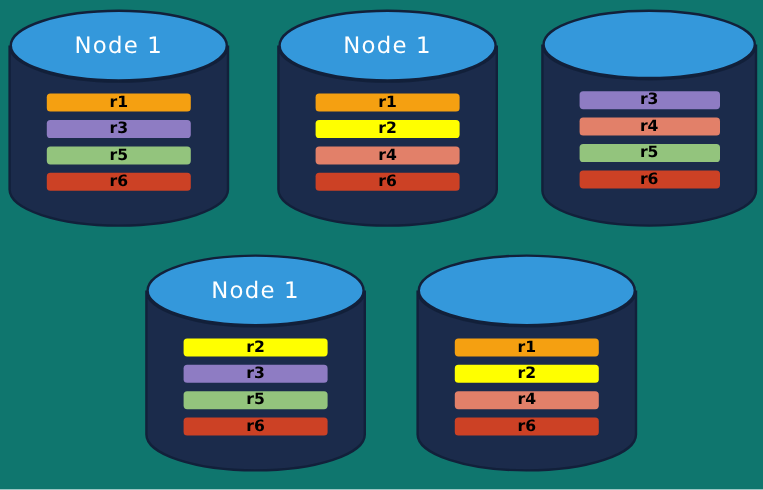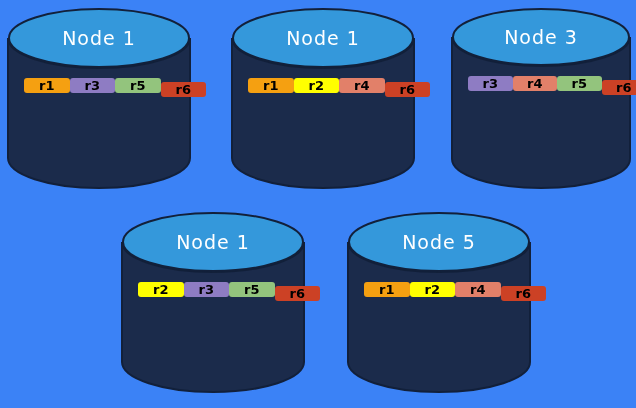--- a/index.html
+++ b/index.html
@@ -4,21 +4,21 @@
 <style>
   html, body {
     margin: 0;
     padding: 0;
     background: #ffffff;
   }
   #canvas {
     position: relative;
     width: 636px;
     height: 408px;
-    background: #3b82f6;
+    background: #0f766e;
     overflow: hidden;
     font-family: "DejaVu Sans", "Liberation Sans", sans-serif;
   }
   .node {
     position: absolute;
   }
   .cyl-svg {
     position: absolute;
     left: 0;
     top: 0;
@@ -34,23 +34,22 @@
     font-weight: 400;
     letter-spacing: 1px;
     white-space: nowrap;
     pointer-events: none;
   }
   .replica-stack {
     position: absolute;
     left: 0;
     width: 100%;
     display: flex;
-    flex-direction: row;
+    flex-direction: column;
     align-items: center;
-    margin-left: 16px;
   }
   .replica-bar {
     position: relative;
     border-radius: 3px;
     text-align: center;
     color: #000000;
     font-size: 13px;
     font-weight: bold;
     line-height: 15px;
     height: 15px;
@@ -85,21 +84,20 @@
         <div class="replica-bar" style="background: rgb(255, 255, 0); width: 120px; margin-bottom: 7px;">r2</div>
         <div class="replica-bar" style="background: rgb(226, 128, 105); width: 120px; margin-bottom: 7px;">r4</div>
         <div class="replica-bar" style="background: rgb(204, 65, 37); width: 120px; margin-bottom: 0px;">r6</div>
       </div>
     </div>
     <div class="node" style="left: 452px; top: 8px; width: 178px; height: 180px;">
       <svg class="cyl-svg" width="178" height="180" viewBox="0 0 178 180">
         <path d="M 0 29 L 0 151 A 89 29 0 0 0 178 151 L 178 29 A 89 29 0 0 1 0 29 Z" fill="#1B2B4B" stroke="#12203A" stroke-width="2"></path>
         <ellipse cx="89" cy="29" rx="88" ry="28" fill="#3498DB" stroke="#12203A" stroke-width="2"></ellipse>
       </svg>
-      <div class="node-label" style="top: 18px;">Node  3</div>
       <div class="replica-stack" style="top: 68px;">
         <div class="replica-bar" style="background: rgb(142, 124, 195); width: 117px; margin-bottom: 7px;">r3</div>
         <div class="replica-bar" style="background: rgb(226, 128, 105); width: 117px; margin-bottom: 7px;">r4</div>
         <div class="replica-bar" style="background: rgb(147, 196, 125); width: 117px; margin-bottom: 7px;">r5</div>
         <div class="replica-bar" style="background: rgb(204, 65, 37); width: 117px; margin-bottom: 0px;">r6</div>
       </div>
     </div>
     <div class="node" style="left: 122px; top: 212px; width: 182px; height: 180px;">
       <svg class="cyl-svg" width="182" height="180" viewBox="0 0 182 180">
         <path d="M 0 30 L 0 150 A 91 30 0 0 0 182 150 L 182 30 A 91 30 0 0 1 0 30 Z" fill="#1B2B4B" stroke="#12203A" stroke-width="2"></path>
@@ -111,21 +109,20 @@
         <div class="replica-bar" style="background: rgb(142, 124, 195); width: 120px; margin-bottom: 7px;">r3</div>
         <div class="replica-bar" style="background: rgb(147, 196, 125); width: 120px; margin-bottom: 7px;">r5</div>
         <div class="replica-bar" style="background: rgb(204, 65, 37); width: 120px; margin-bottom: 0px;">r6</div>
       </div>
     </div>
     <div class="node" style="left: 348px; top: 212px; width: 182px; height: 180px;">
       <svg class="cyl-svg" width="182" height="180" viewBox="0 0 182 180">
         <path d="M 0 30 L 0 150 A 91 30 0 0 0 182 150 L 182 30 A 91 30 0 0 1 0 30 Z" fill="#1B2B4B" stroke="#12203A" stroke-width="2"></path>
         <ellipse cx="91" cy="30" rx="90" ry="29" fill="#3498DB" stroke="#12203A" stroke-width="2"></ellipse>
       </svg>
-      <div class="node-label" style="top: 19px;">Node  5</div>
       <div class="replica-stack" style="top: 70px;">
         <div class="replica-bar" style="background: rgb(245, 160, 17); width: 120px; margin-bottom: 7px;">r1</div>
         <div class="replica-bar" style="background: rgb(255, 255, 0); width: 120px; margin-bottom: 7px;">r2</div>
         <div class="replica-bar" style="background: rgb(226, 128, 105); width: 120px; margin-bottom: 7px;">r4</div>
         <div class="replica-bar" style="background: rgb(204, 65, 37); width: 120px; margin-bottom: 0px;">r6</div>
       </div>
     </div>
   </div>
 
 </body></html>

